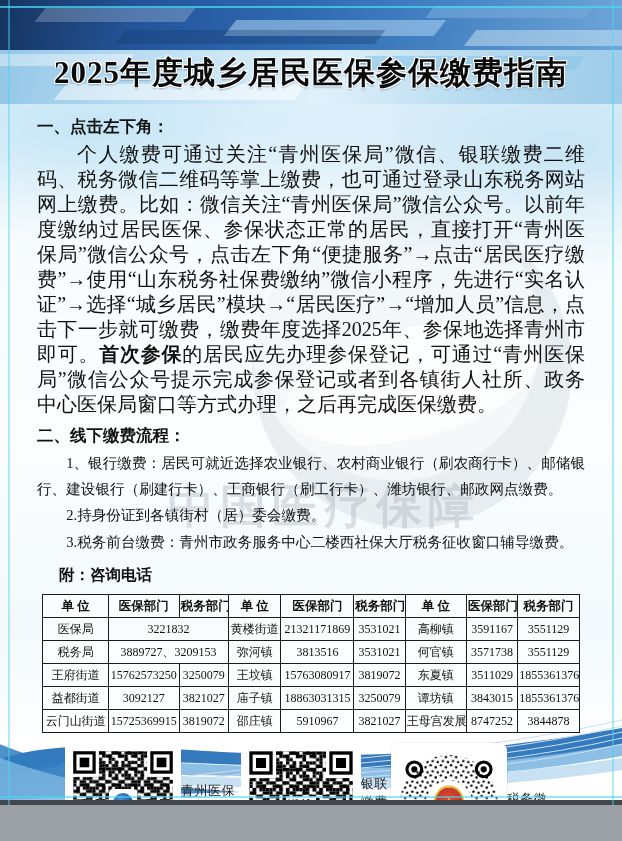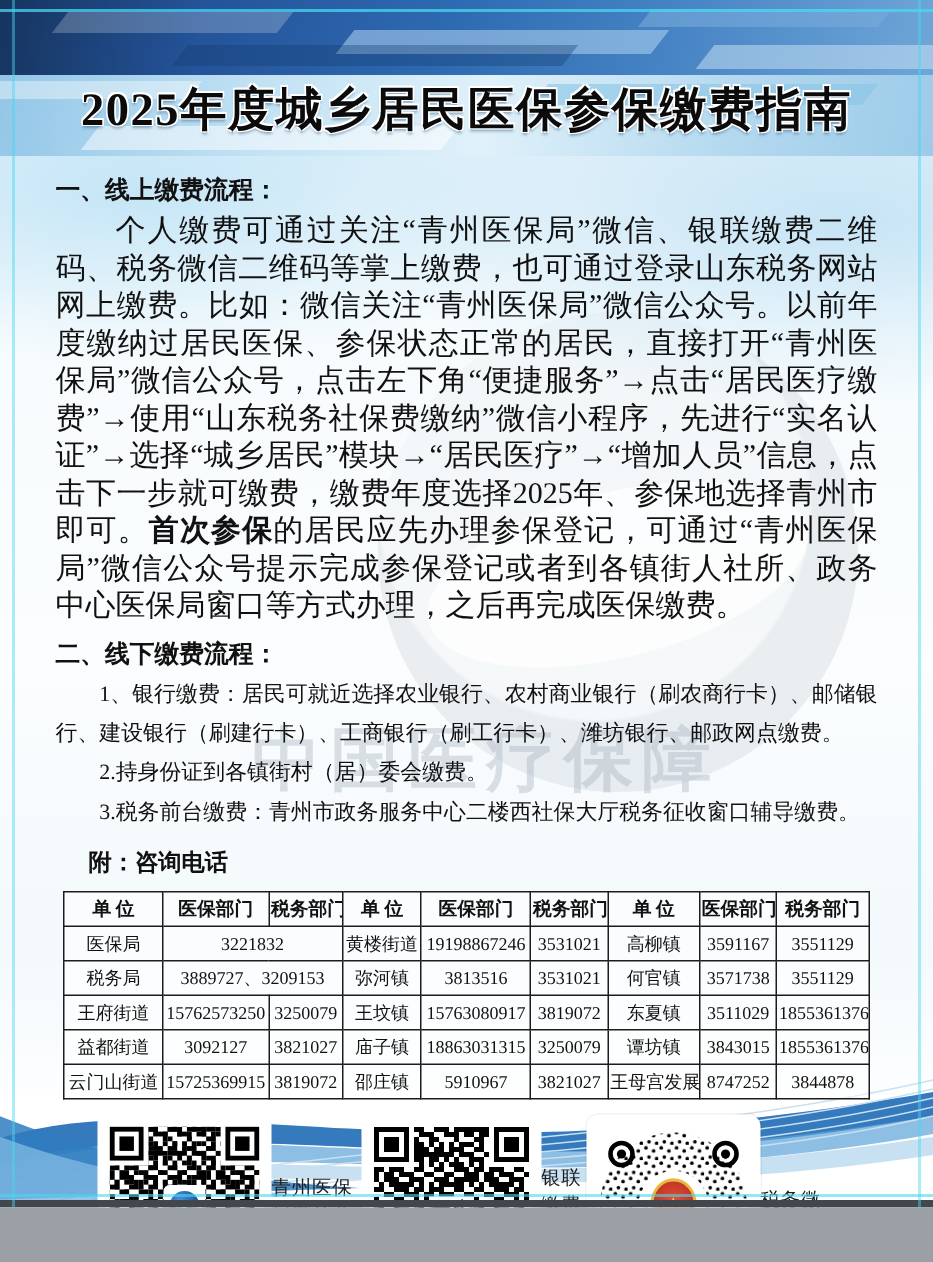--- a/index.html
+++ b/index.html
@@ -137,21 +137,21 @@
   <div class="frame-line fl-top"></div>
   <div class="frame-line fl-bottom"></div>
   <div class="frame-line fl-left"></div>
   <div class="frame-line fl-right"></div>
 
   <div class="wm-globe"></div>
   <div class="wm-text">中国医疗保障</div>
 
   <div class="content">
 
-    <div class="sec-heading">一、线上缴费流程：</div>
+    <div class="sec-heading">一、点击左下角：</div>
     <p class="para"><span>个人缴费可通过关注“青州医保局”微信、银联缴费二维码、税务微信二维码等掌上缴费，也可通过登录山东税务网站网上缴费。比如：微信关注“青州医保局”微信公众号。以前年度缴纳过居民医保、参保状态正常的居民，直接打开“青州医保局”微信公众号，点击左下角“便捷服务”→点击“居民医疗缴费”→使用“山东税务社保费缴纳”微信小程序，先进行“实名认证”→选择“城乡居民”模块→“居民医疗”→“增加人员”信息，点击下一步就可缴费，缴费年度选择2025年、参保地选择青州市即可。</span><b>首次参保</b><span>的居民应先办理参保登记，可通过“青州医保局”微信公众号提示完成参保登记或者到各镇街人社所、政务中心医保局窗口等方式办理，之后再完成医保缴费。</span></p>
 
     <div class="sec-heading">二、线下缴费流程：</div>
     <p class="offline-item">1、银行缴费：居民可就近选择农业银行、农村商业银行（刷农商行卡）、邮储银行、建设银行（刷建行卡）、工商银行（刷工行卡）、潍坊银行、邮政网点缴费。</p>
     <p class="offline-item">2.持身份证到各镇街村（居）委会缴费。</p>
     <p class="offline-item">3.税务前台缴费：青州市政务服务中心二楼西社保大厅税务征收窗口辅导缴费。</p>
 
     <div class="appendix">附：咨询电话</div>
 
     <table class="phone">
@@ -177,21 +177,21 @@
           <th>单 位</th>
           <th>医保部门</th>
           <th>税务部门</th>
         </tr>
       </thead>
       <tbody>
         <tr>
           <td>医保局</td>
           <td colspan="2">3221832</td>
           <td>黄楼街道</td>
-          <td>19198867246</td>
+          <td>21321171869</td>
           <td>3531021</td>
           <td>高柳镇</td>
           <td>3591167</td>
           <td>3551129</td>
         </tr>
         <tr>
           <td>税务局</td>
           <td colspan="2">3889727、3209153</td>
           <td>弥河镇</td>
           <td>3813516</td>

